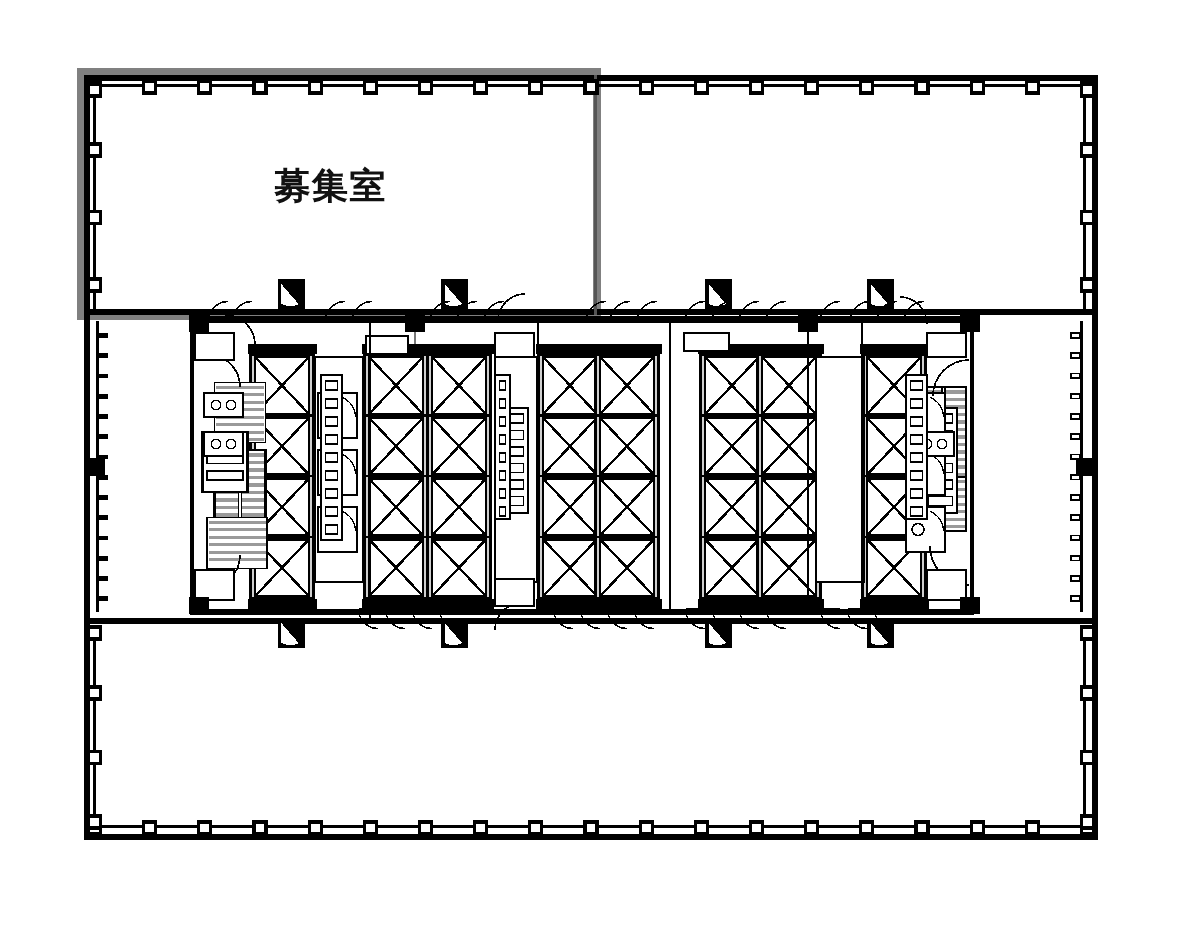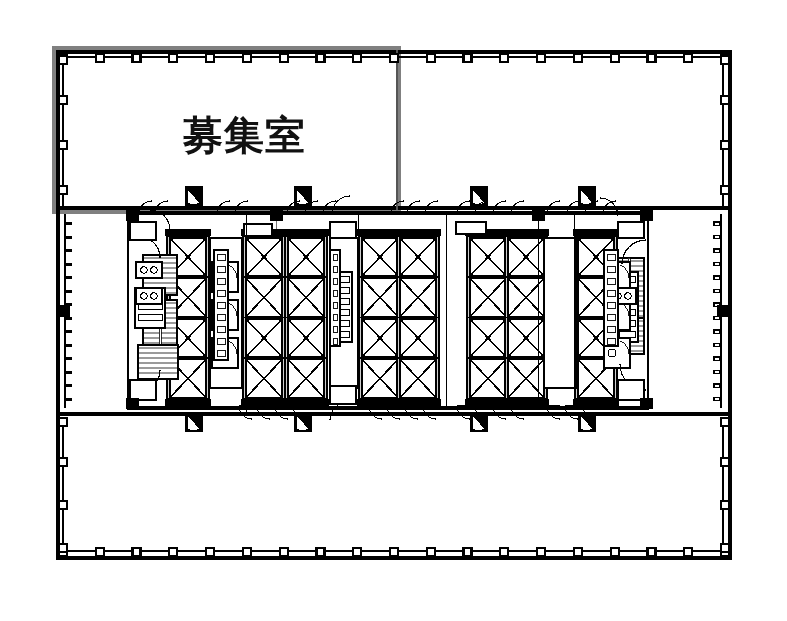--- a/index.html
+++ b/index.html
@@ -9,21 +9,21 @@
   #plan{position:absolute;left:0;top:0;width:787px;height:621px;}
   .room-label{
     position:absolute;
     font-family:"DejaVu Sans","Liberation Sans",sans-serif;
     font-weight:700;
     color:#111111;
     white-space:nowrap;
     letter-spacing:1px;
     user-select:none;
   }
-  #label-bosyu{left:183px;top:108px;font-size:40px;}
+  #label-bosyu{left:183px;top:108px;font-size:24px;}
 </style>
 </head>
 <body>
 
 <div id="stage">
 
   <svg id="plan" viewBox="0 0 787 621" xmlns="http://www.w3.org/2000/svg" shape-rendering="crispEdges">
     <defs>
       <pattern id="hatch" width="4" height="4" patternUnits="userSpaceOnUse" patternTransform="rotate(0)">
         <rect width="4" height="4" fill="#ffffff"></rect>

